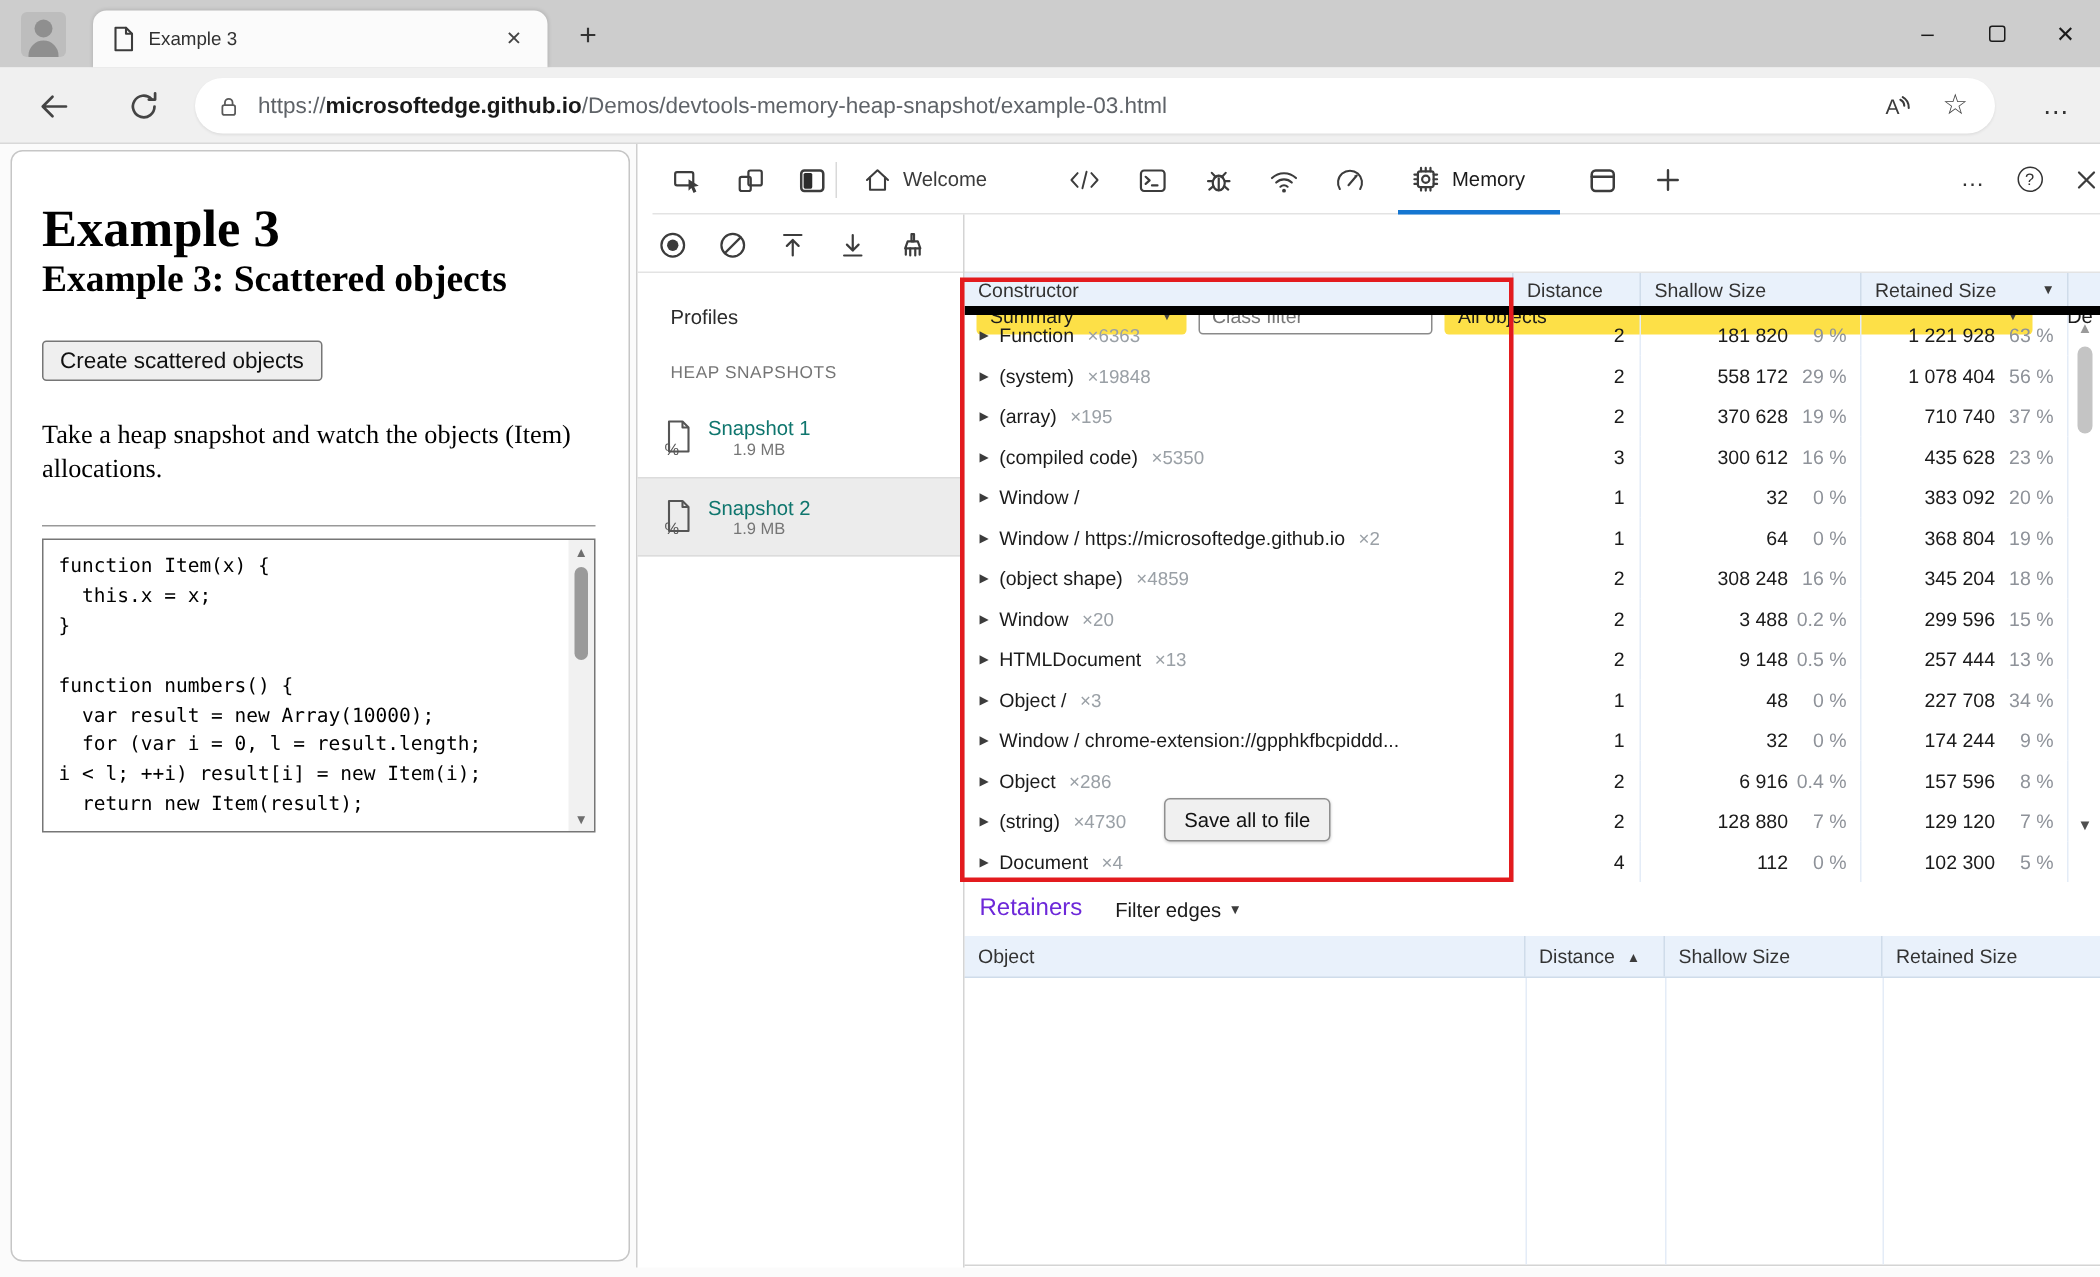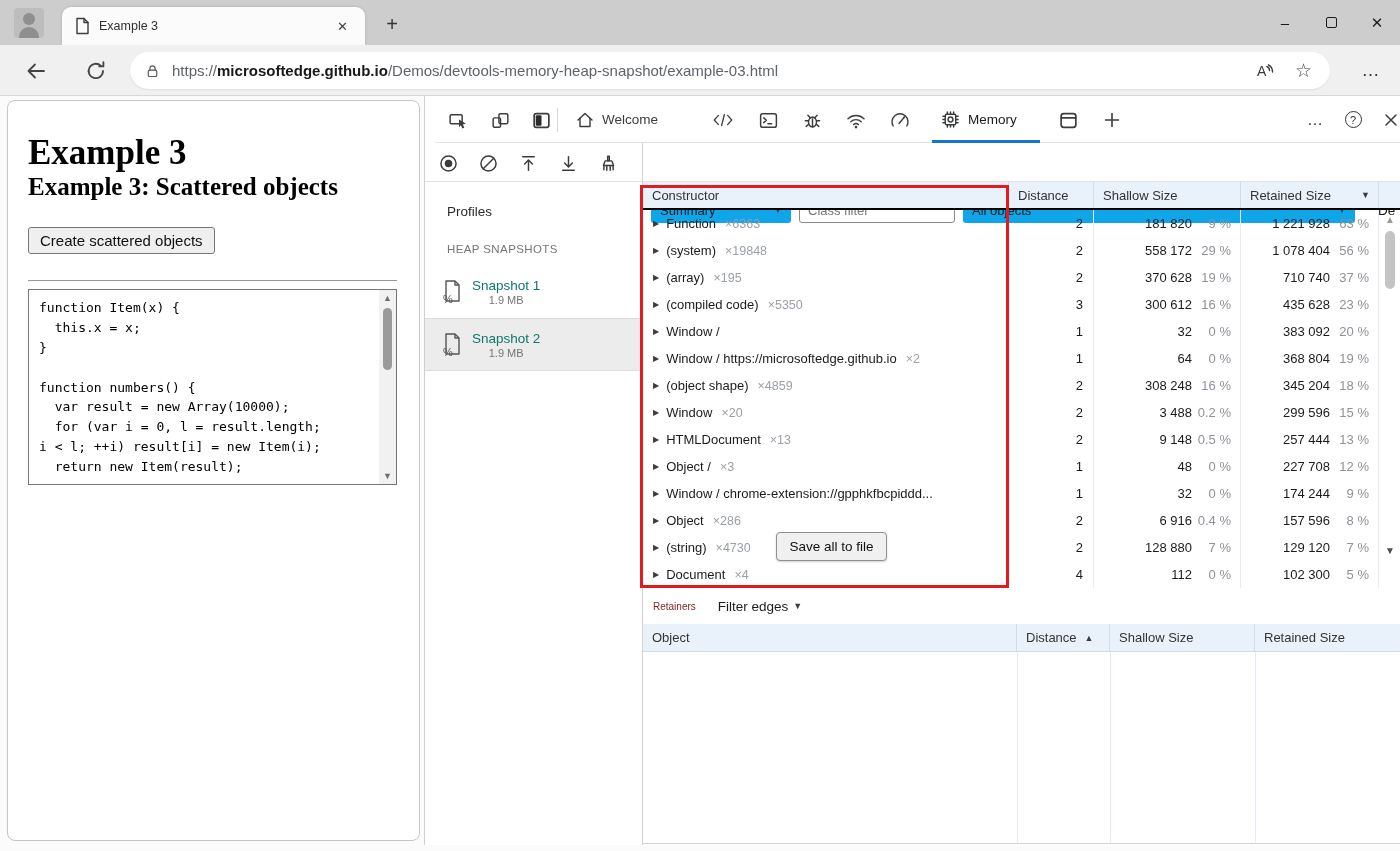--- a/index.html
+++ b/index.html
@@ -52,40 +52,40 @@
   .dt-sep { position:absolute; left:122px; top:12px; width:1px; height:24px; background:#d9d9d9; }
   .dt-tab { position:absolute; top:0; height:47px; display:flex; align-items:center; gap:7px; font-size:13.5px; color:#3b3b3b; cursor:pointer; }
   .dt-tab.active { color:#1b1b1b; }
   .dt-tab.active::after { content:""; position:absolute; left:0; right:0; bottom:0; height:3px; background:#1576d1; }
   .dt-right { position:absolute; right:0; top:0; height:47px; display:flex; align-items:center; }
   .dt-right .dt-ric { width:38px; height:30px; display:flex; align-items:center; justify-content:center; font-size:16px; color:#333; cursor:pointer; }
   .help-circle { width:17px; height:17px; border:1.4px solid #333; border-radius:50%; font-size:11px; display:flex; align-items:center; justify-content:center; color:#333; }
   .dt-toolbar { position:absolute; left:0; top:47px; width:100%; height:39px; border-bottom:1px solid #e3e3e3; }
   .dt-vline { position:absolute; left:217px; top:47px; width:1px; height:702px; background:#d4d4d4; z-index:3; }
   .tb-ic { position:absolute; top:9px; width:22px; height:22px; display:flex; align-items:center; justify-content:center; cursor:pointer; }
-  .dropdown { position:absolute; top:54px; height:26px; background:#0ea5e9; border-radius:3px; display:flex; align-items:center; padding:0 9px; font-size:13px; color:#1b1b1b; cursor:pointer; }
+  .dropdown { position:absolute; top:54px; height:26px; background:#fde047; border-radius:3px; display:flex; align-items:center; padding:0 9px; font-size:13px; color:#1b1b1b; cursor:pointer; }
   .dropdown .dd-arrow { margin-left:auto; font-size:8px; color:#454545; }
   .classfilter { position:absolute; left:374px; top:54px; width:156px; height:26px; border:1px solid #8a8a8a; border-radius:3px; font-size:13px; padding:0 8px; color:#c2410c; font-family:"Liberation Sans",sans-serif; }
   .classfilter::placeholder { color:#767676; }
   .clipped-label { position:absolute; left:953px; top:60px; font-size:13.5px; color:#1b1b1b; }
 
   
   .profiles { position:absolute; left:0; top:86px; width:217px; height:663px; }
   .profiles-title { margin:22px 0 0 22px; font-size:13.5px; color:#2b2b2b; }
   .heap-label { margin:24px 0 0 22px; font-size:11.5px; color:#757575; letter-spacing:.4px; }
   .snapshot { position:relative; height:53px; display:flex; align-items:center; padding-left:16px; cursor:pointer; margin-top:0; }
   .snapshot.selected { background:#ececec; border-top:1px solid #dcdcdc; border-bottom:1px solid #dcdcdc; }
   .snap-info { margin-left:9px; }
   .snap-name { font-size:13.5px; color:#0f766e; }
   .snap-size { font-size:11px; color:#757575; margin-top:1px;text-align:center; }
   .snap-list { margin-top:10px; }
 
   
   .grid { position:absolute; left:218px; top:86px; width:758px; height:406px; }
-  .grid-head { display:flex; height:28px; background:#e9f1fb; border-bottom:2px solid #000000; font-size:13px; color:#333; }
+  .grid-head { display:flex; height:28px; background:#e9f1fb; border-bottom:6px solid #000000; font-size:13px; color:#333; }
   .gh-cell { display:flex; align-items:center; padding-left:9px; border-right:1px solid #cfdcea; }
   .gh-constructor { width:366px; }
   .gh-distance { width:85px; }
   .gh-shallow { width:147px; }
   .gh-retained { width:138px; position:relative; }
   .sort-ic { position:absolute; right:8px; font-size:9px; color:#3c3c3c; }
   .gh-scroll { width:22px; border-right:none; background:#e9f1fb; display:flex; align-items:flex-start; justify-content:center; }
   .grid-body { position:relative; height:378px; overflow:hidden; }
   .grid-row { display:flex; height:27px; font-size:13px; color:#1b1b1b; cursor:pointer; }
   .gc { display:flex; align-items:center; border-right:1px solid #e4ecf7; }
@@ -99,21 +99,21 @@
   .num { flex:1; text-align:right; }
   .pct { width:48px; text-align:right; color:#8e9299; padding-right:9px; }
   .gc-scrollcol { width:22px; border-right:none; }
   .grid-scrollbar { position:absolute; right:0; top:28px; width:22px; height:350px; display:flex; flex-direction:column; align-items:center; }
   .grid-scrollbar .arr-up { font-size:10px; color:#9a9a9a; padding-top:4px; }
   .grid-scrollbar .thumb { width:10px; height:58px; border-radius:5px; background:#c4c4c4; margin-top:6px; }
   .grid-scrollbar .arr-down { font-size:10px; color:#4f4f4f; position:absolute; bottom:4px; }
 
   
   .retainers-bar { position:absolute; left:218px; top:492px; width:758px; height:36px; display:flex; align-items:center; background:#fff; }
-  .retainers-title { font-size:10px; color:#7f1d1d; margin-left:10px; }
+  .retainers-title { font-size:16px; color:#6d28d9; margin-left:10px; }
   .filter-edges { font-size:13.5px; color:#1b1b1b; margin-left:22px; cursor:pointer; display:flex; align-items:center; gap:5px; }
   .filter-edges .fe-arrow { font-size:9px; color:#3c3c3c; }
   .ret-head { position:absolute; left:218px; top:528px; width:758px; height:28px; background:#e9f1fb; border-bottom:1px solid #cfdcea; display:flex; font-size:13px; color:#333; }
   .rh-cell { display:flex; align-items:center; padding-left:9px; border-right:1px solid #cfdcea; position:relative; }
   .rh-object { width:374px; }
   .rh-distance { width:93px; }
   .rh-shallow { width:145px; }
   .rh-retained { width:146px; border-right:none; }
   .rh-distance .sort-asc { position:static; margin-left:8px; font-size:9px; color:#3c3c3c; }
   .ret-body { position:absolute; left:218px; top:556px; width:758px; height:192px; border-bottom:1px solid #d4d4d4; background:#fff; }
@@ -189,20 +189,21 @@
         <span class="star">☆</span>
       </span>
     </div>
     <div class="nav-more">…</div>
   </div>
 
   <div class="page-card">
     <h1>Example 3</h1>
     <h2>Example 3: Scattered objects</h2>
     <div><button class="page-btn">Create scattered objects</button></div>
+    <p class="page-p">Take a heap snapshot and watch the objects (Item) allocations.</p>
     <hr class="page-hr">
     <div class="codebox">
       <pre>function Item(x) {
   this.x = x;
 }
 
 function numbers() {
   var result = new Array(10000);
   for (var i = 0, l = result.length;
 i &lt; l; ++i) result[i] = new Item(i);
@@ -568,21 +569,21 @@
               <span class="cname">Object /</span>
               <span class="ccount">×3</span>
             </div>
             <div class="gc gc-distance">1</div>
             <div class="gc gc-shallow">
               <span class="num">48</span>
               <span class="pct">0 %</span>
             </div>
             <div class="gc gc-retained">
               <span class="num">227 708</span>
-              <span class="pct">12 %</span>
+              <span class="pct">34 %</span>
             </div>
             <div class="gc gc-scrollcol"></div>
           </div>
           <div class="grid-row">
             <div class="gc gc-constructor">
               <span class="tri">▶</span>
               <span class="cname">Window / chrome-extension://gpphkfbcpiddd...</span>
             </div>
             <div class="gc gc-distance">1</div>
             <div class="gc gc-shallow">

